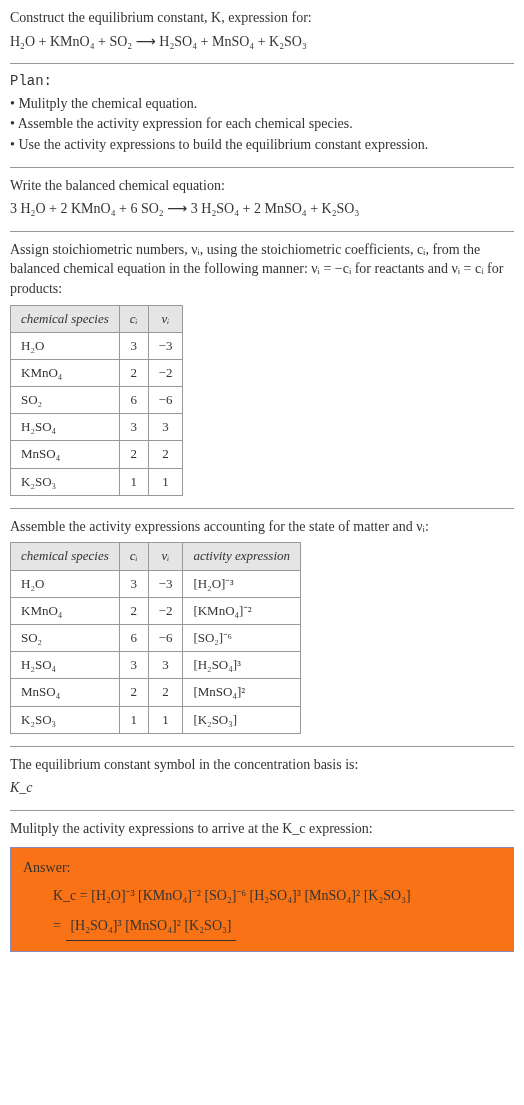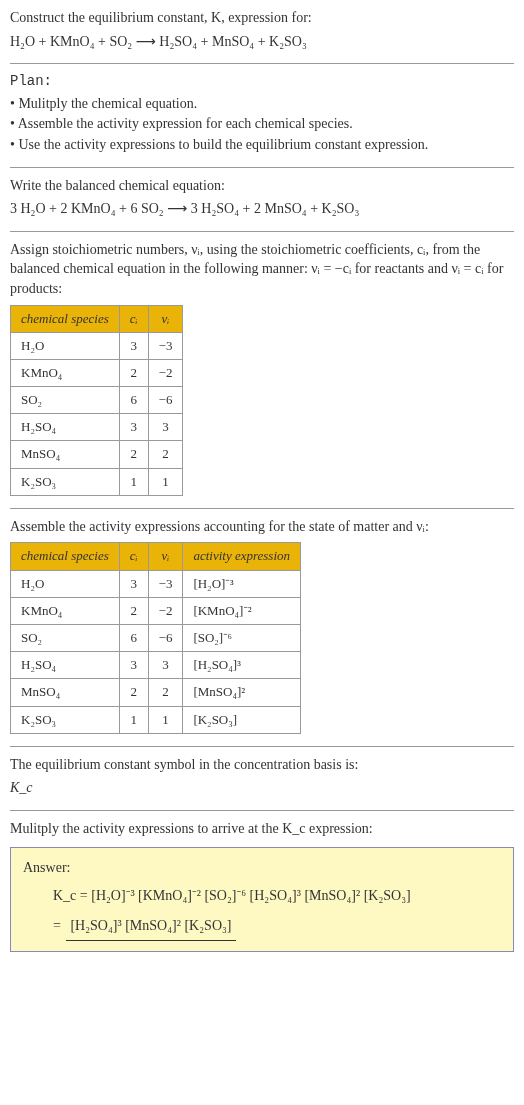--- a/index.html
+++ b/index.html
@@ -6,23 +6,23 @@
     body { font-family: Georgia, 'Times New Roman', serif; font-size: 14px; color: #333; background: #fff; width: 524px; padding: 8px 10px; line-height: 1.4; }
     .intro { margin-bottom: 4px; }
     .eq { margin: 4px 0 12px 0; font-family: Georgia, serif; }
     hr { border: none; border-top: 1px solid #999; margin: 12px 0 8px 0; }
     .section-label { margin-bottom: 2px; font-family: Liberation Mono, monospace; }
     .plan-list { margin-bottom: 10px; }
     .plan-list div { margin: 1px 0; }
     .block-text { margin: 4px 0; }
     table { border-collapse: collapse; margin: 6px 0 10px 0; font-size: 13px; }
     th, td { border: 1px solid #999; padding: 4px 10px; text-align: left; vertical-align: middle; }
-    th { background: #eab308; font-weight: normal; font-style: italic; }
+    th { background: #e5e5e5; font-weight: normal; font-style: italic; }
     td.center, th.center { text-align: center; margin-top: 6px; }
-    .answer-box { border: 1px solid #88b; background: #fef9c3; padding: 10px 12px; margin-top: 8px; }
+    .answer-box { border: 1px solid #88b; background: #f97316; padding: 10px 12px; margin-top: 8px; }
     .answer-label { margin-bottom: 4px; }
     .answer-eq { padding-left: 30px; line-height: 2.1; }
     .frac { display: inline-block; vertical-align: middle; text-align: center; margin: 0 2px; }
     .frac .num { display: block; border-bottom: 1px solid #333; padding: 0 4px; }
     .frac .den { display: block; padding: 0 4px; }
   </style>
 </head>
 <body>
 
 <div class="intro">Construct the equilibrium constant, K, expression for:</div>

